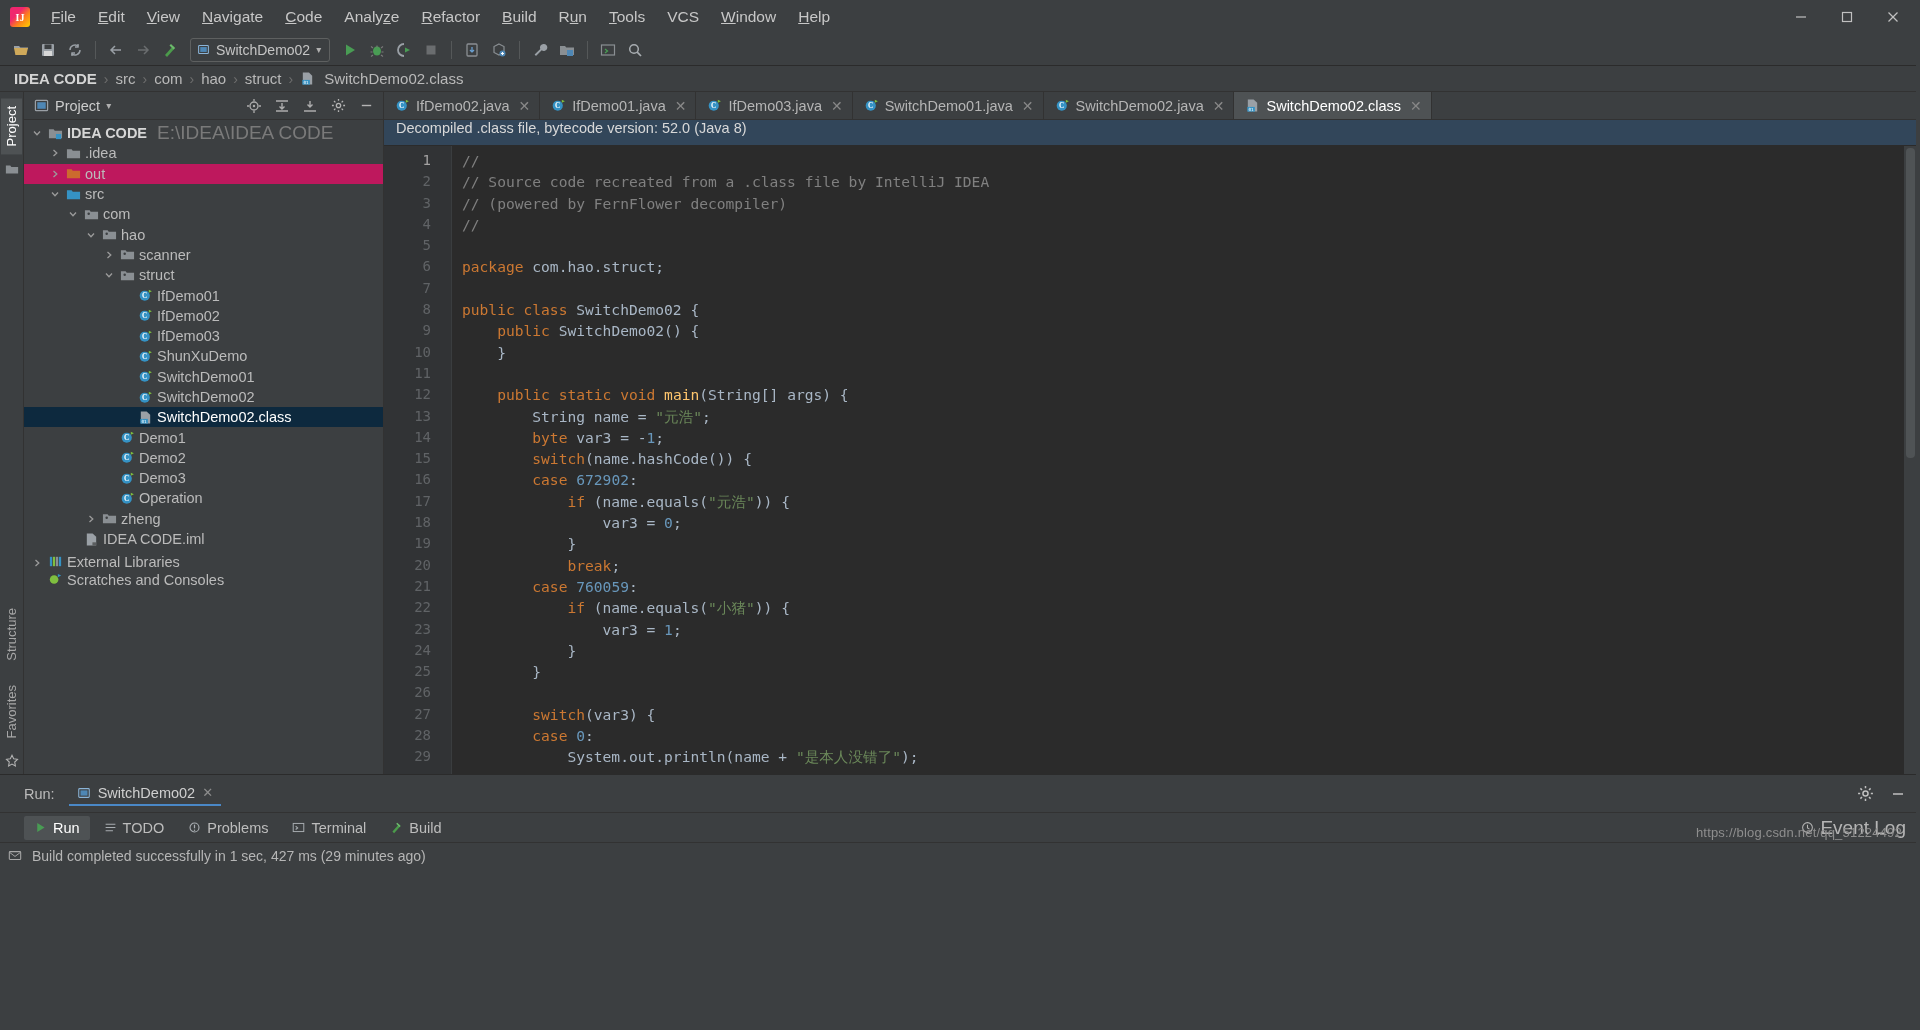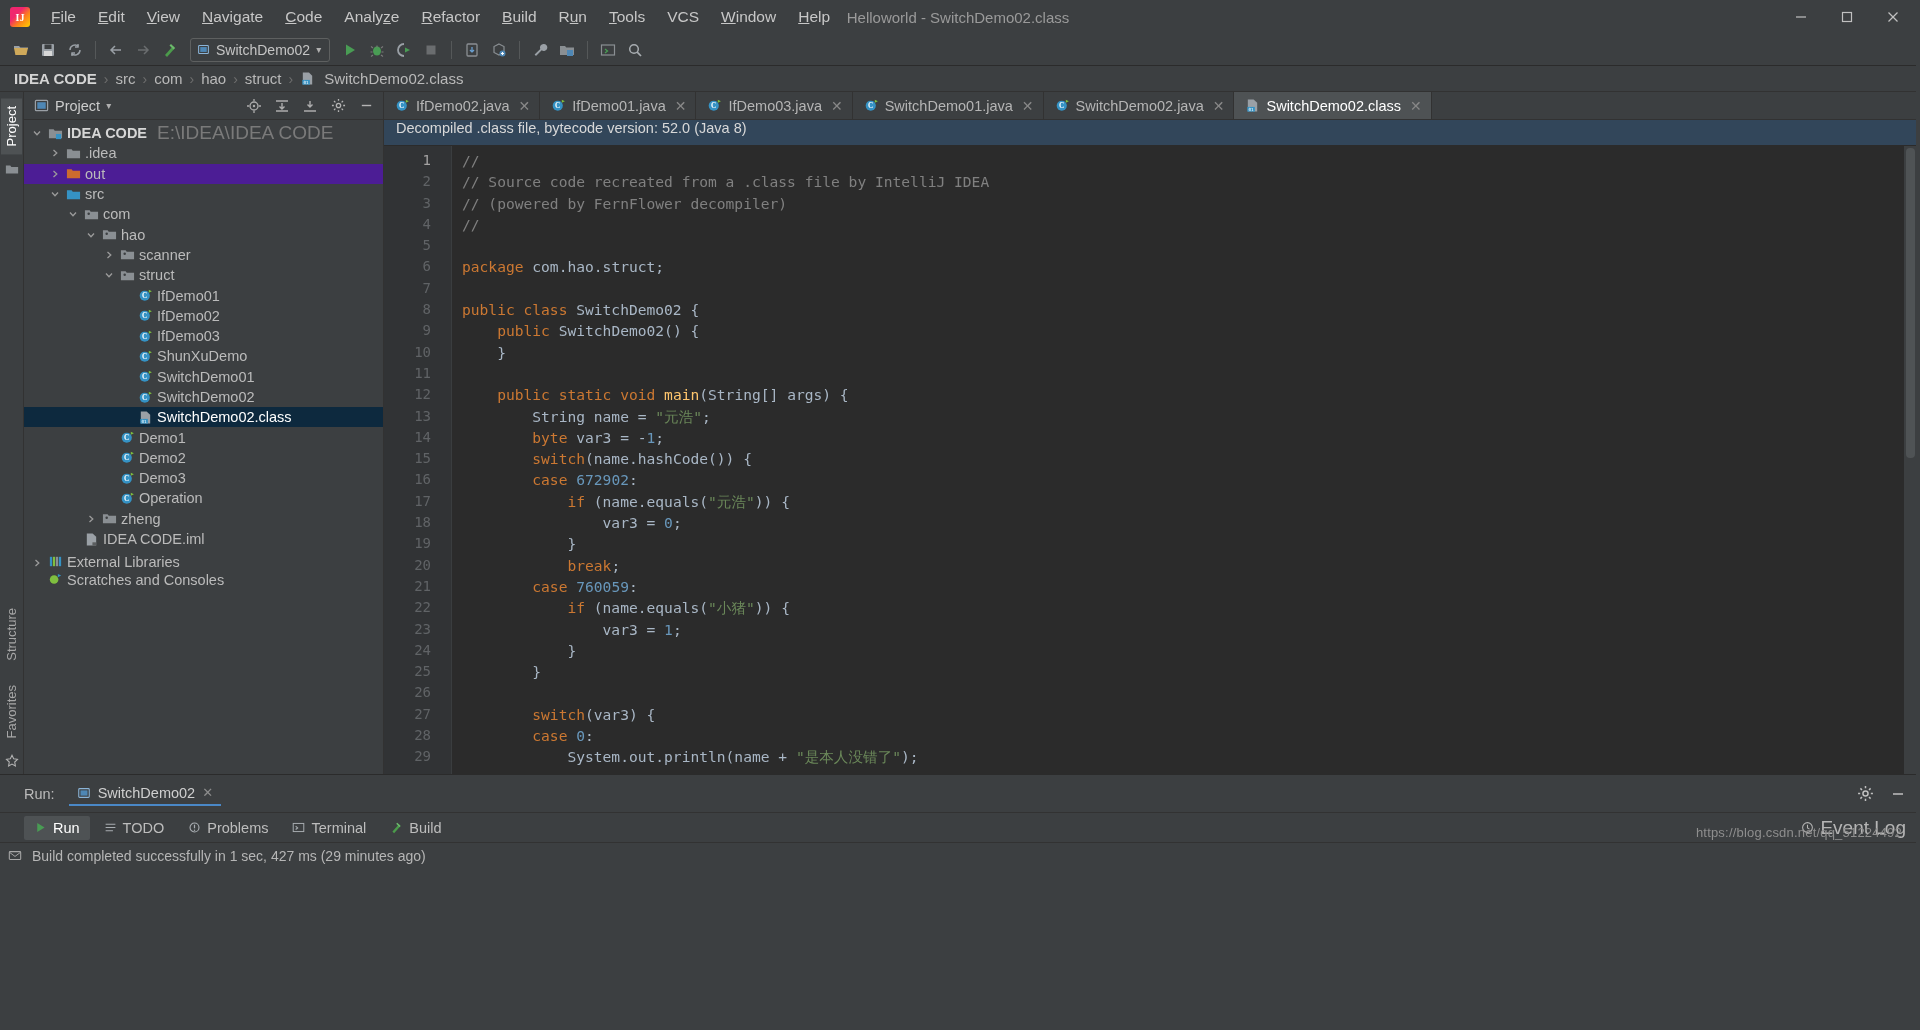--- a/index.html
+++ b/index.html
@@ -94,21 +94,21 @@
   }
   .pp-title { font-size: 14.5px; color: #cccccc; }
   .pp-actions { margin-left: auto; display: flex; align-items: center; gap: 10px; }
   .pp-act { width: 18px; height: 18px; color: #b0b0b0; display:flex; align-items:center; justify-content:center;}
   .tree { flex: 1; overflow: hidden; padding-top: 3px; font-size: 14.5px; }
   .trow {
     display: flex; align-items: center; height: 20.3px; padding-left: 4px;
     white-space: nowrap; color: #bbbbbb; gap: 4px;
   }
   .trow.selected { background: #0d293e; color: #ffffff; }
-  .trow.highlighted { background: #4c1d95; align-items: center; }
+  .trow.highlighted { background: #be185d; align-items: center; }
   .arrow { width: 13px; height: 13px; flex: none; display: flex; align-items: center; justify-content: center; color: #9b9b9b; font-size: 10px;}
   .arrow.none { visibility: hidden; }
   .tico { width: 16px; height: 16px; flex: none; display: flex; align-items: center; justify-content: center; }
   .tlabel { font-size: 14.5px; }
   .tlabel.bold { font-weight: bold; color: #d6d6d6; }
   .tpath { font-size: 19px; color: #7a7a7a; margin-left: 6px; }
 
   
   .editor-area { flex: 1; display: flex; flex-direction: column; background: #2b2b2b; min-width: 0;}
   .tabs {
@@ -207,21 +207,20 @@
         <div class="menu-item"><u>C</u>ode</div>
         <div class="menu-item">Analy<u>z</u>e</div>
         <div class="menu-item"><u>R</u>efactor</div>
         <div class="menu-item"><u>B</u>uild</div>
         <div class="menu-item">R<u>u</u>n</div>
         <div class="menu-item"><u>T</u>ools</div>
         <div class="menu-item">VCS</div>
         <div class="menu-item"><u>W</u>indow</div>
         <div class="menu-item"><u>H</u>elp</div>
       </div>
-    <div class="win-title">Helloworld - SwitchDemo02.class</div>
     <div class="win-ctrl">
       <div class="win-btn">
         <svg width="12" height="12" viewBox="0 0 12 12">
             <line x1="1" y1="6" x2="11" y2="6" stroke="currentColor" stroke-width="1.2"></line>
           </svg>
       </div>
       <div class="win-btn">
         <svg width="12" height="12" viewBox="0 0 12 12">
             <rect x="1.5" y="1.5" width="9" height="9" fill="none" stroke="currentColor" stroke-width="1.2"></rect>
           </svg>

